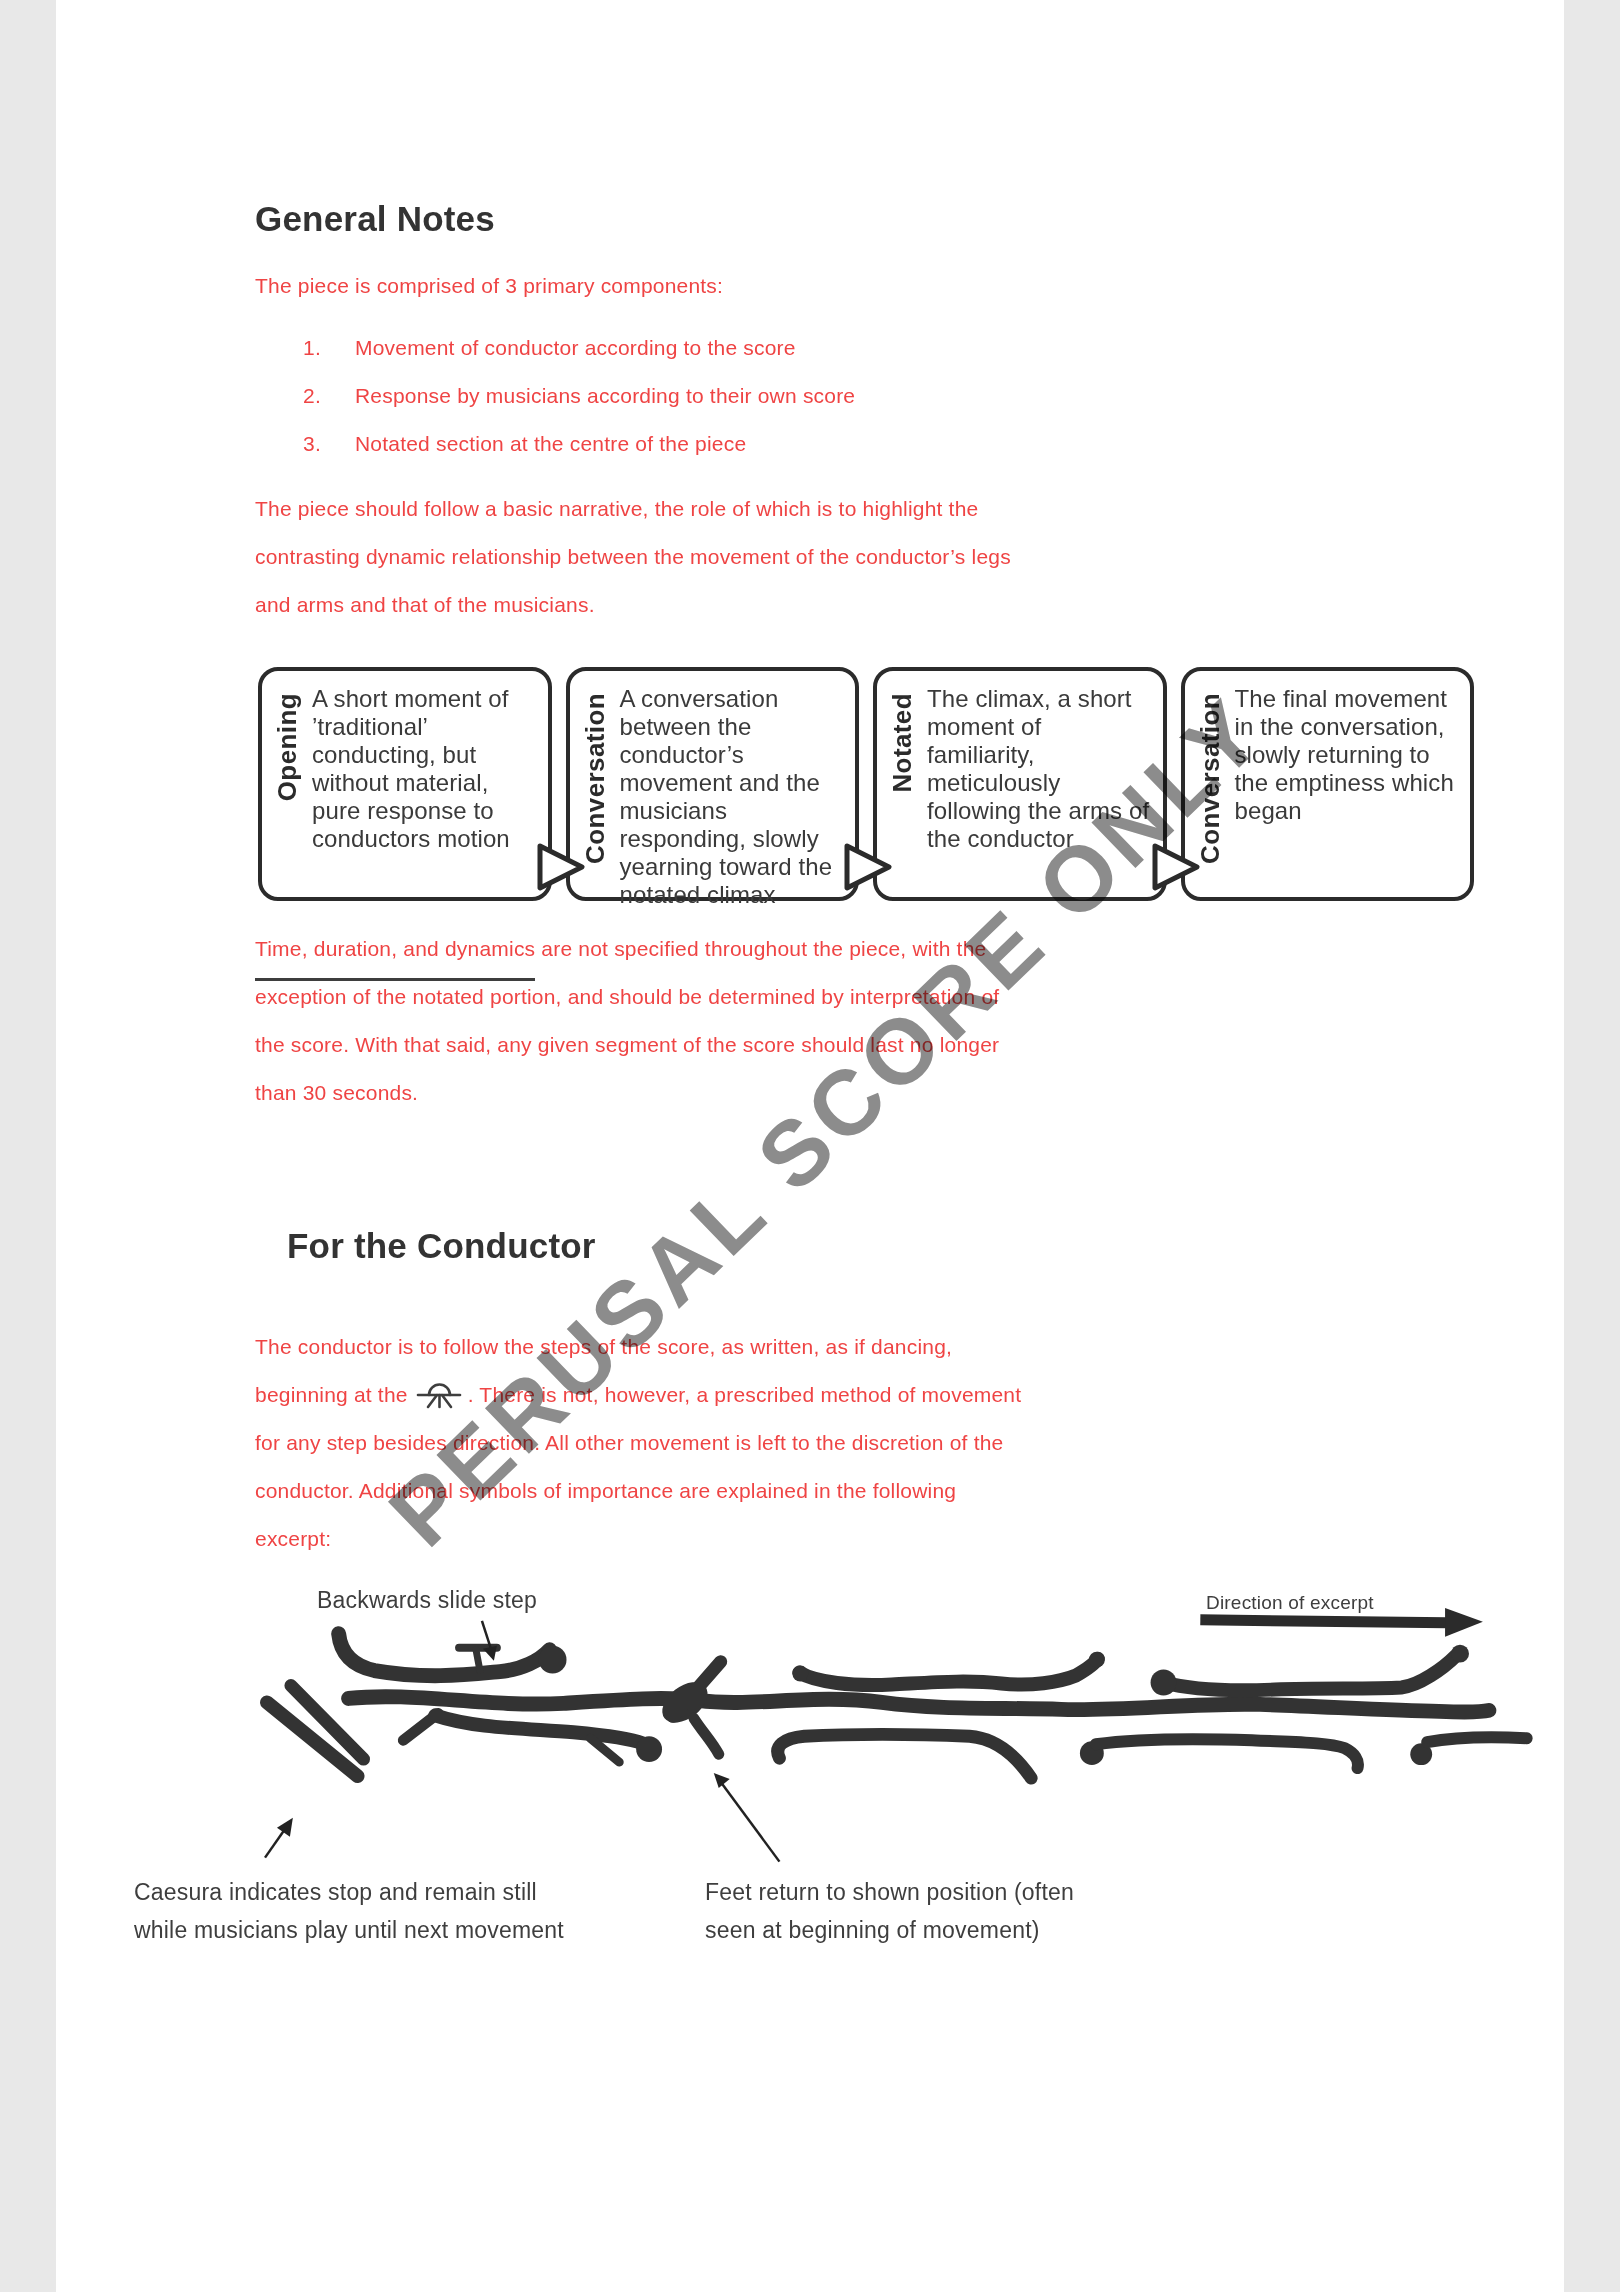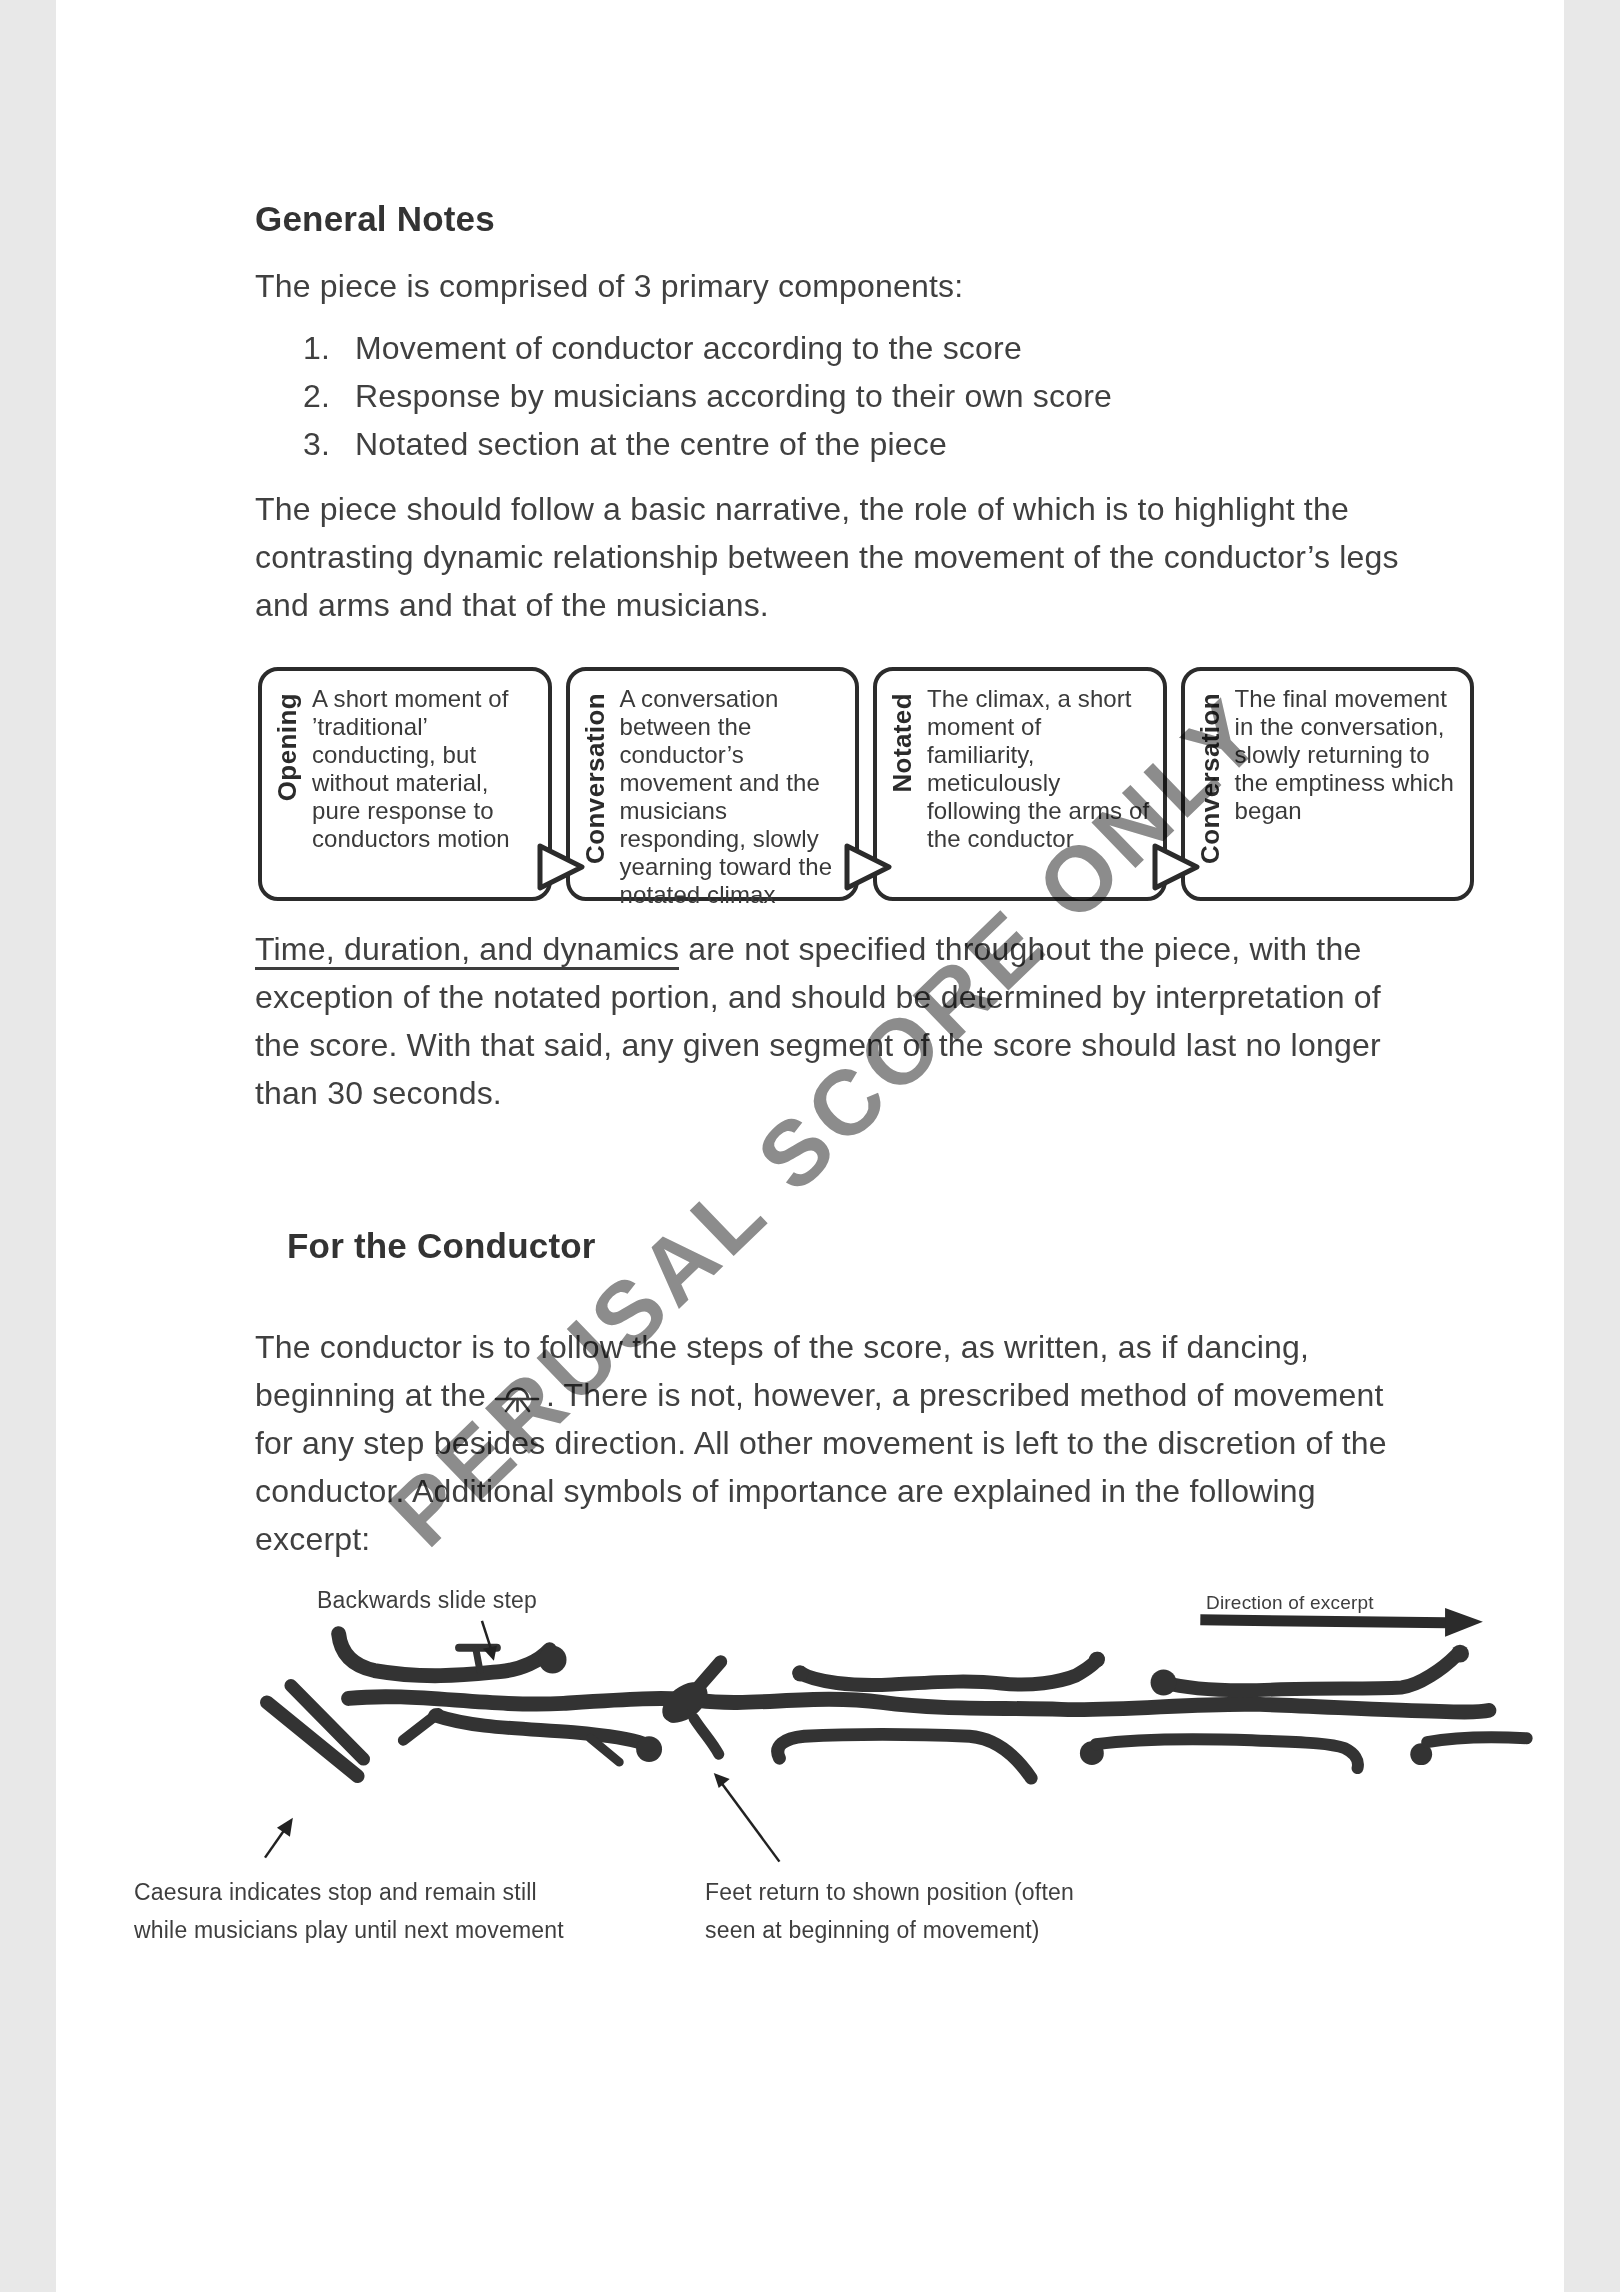--- a/index.html
+++ b/index.html
@@ -3,42 +3,42 @@
 <meta charset="utf-8">
 <style>
   html,body{margin:0;padding:0;background:#e8e8e8;}
   #page{
     position:relative; width:1508px; height:2292px; background:#ffffff;
     font-family:"Liberation Sans", sans-serif; color:#3e3e3e; overflow:hidden;
     margin:0 auto;
   }
   .abs{position:absolute;}
   h1,h2{margin:0; font-size:35px; font-weight:700; color:#333; letter-spacing:0.2px;}
-  .body-text{font-size:32px; line-height:48px; letter-spacing:0.2px; color:#404040;}
+  .body-text{font-size:21px; line-height:48px; letter-spacing:0.2px; color:#ef4444;}
   .ml{white-space:pre-line;}
   
   .olist{left:199px; top:324px; width:1234px;}
   .olrow{display:flex; line-height:48px;}
   .olnum{width:52px; margin-left:48px; flex:none;}
   
   .boxrow{left:202px; top:667px; width:1216px; height:234px; display:flex; gap:14px;}
   .fbox{
     flex:1 1 0; border:4px solid #2b2b2b; border-radius:20px; background:#fff;
     display:flex; padding:10px 8px 8px 6px; box-sizing:border-box; position:relative;
   }
   .labelcol{position:relative; width:44px; flex:none;}
   .vlabel{
     position:absolute; left:4px; top:12px; white-space:nowrap;
     transform-origin:0 0; transform:rotate(-90deg) translateX(-100%);
     font-weight:700; font-size:26px; color:#2b2b2b; letter-spacing:0.4px;
   }
   .fbox-text{flex:1; font-size:24px; line-height:28px; color:#3a3a3a; padding-top:4px; letter-spacing:0.1px;}
   .flow-arrow{position:absolute; top:175px; width:50px; height:50px; z-index:5;}
   
-  .uline{border-bottom:3px solid #3e3e3e; padding-bottom:0;}
+  .uline{border-bottom:3px solid #3e3e3e; padding-bottom:18px;}
   
   .beginsym{display:inline-block; width:46px; height:36px; vertical-align:-7px; margin:0 6px 0 8px;}
   
   .fig{left:0; top:1587px; width:1621px; height:398px;}
   .figlabel{position:absolute; font-size:23px; color:#3e3e3e; letter-spacing:0.2px;}
   .figlabel.small{font-size:19px;}
   .figlabel.two{line-height:38px; white-space:pre-line;}
   
   .watermark{
     left:771px; top:1122px; transform:translate(-50%,-50%) rotate(-44deg);

